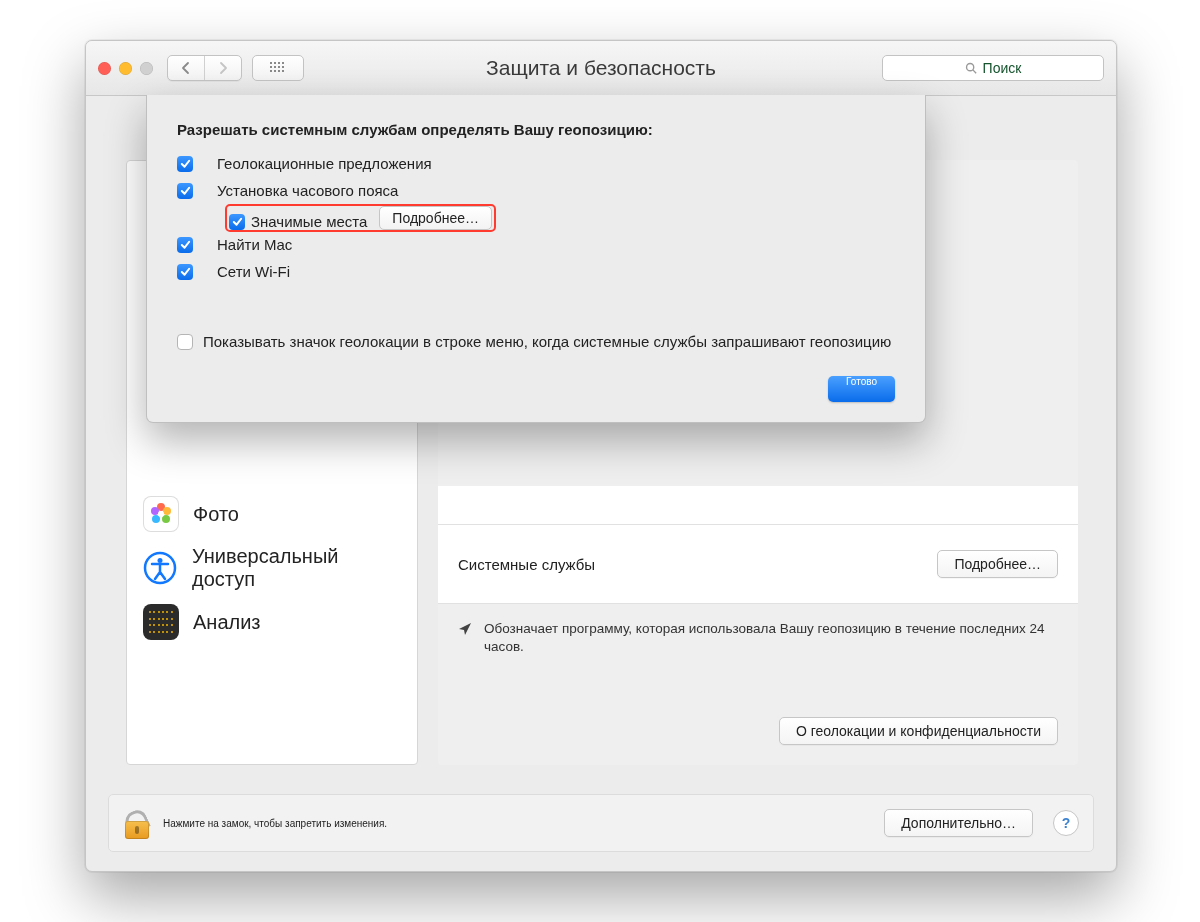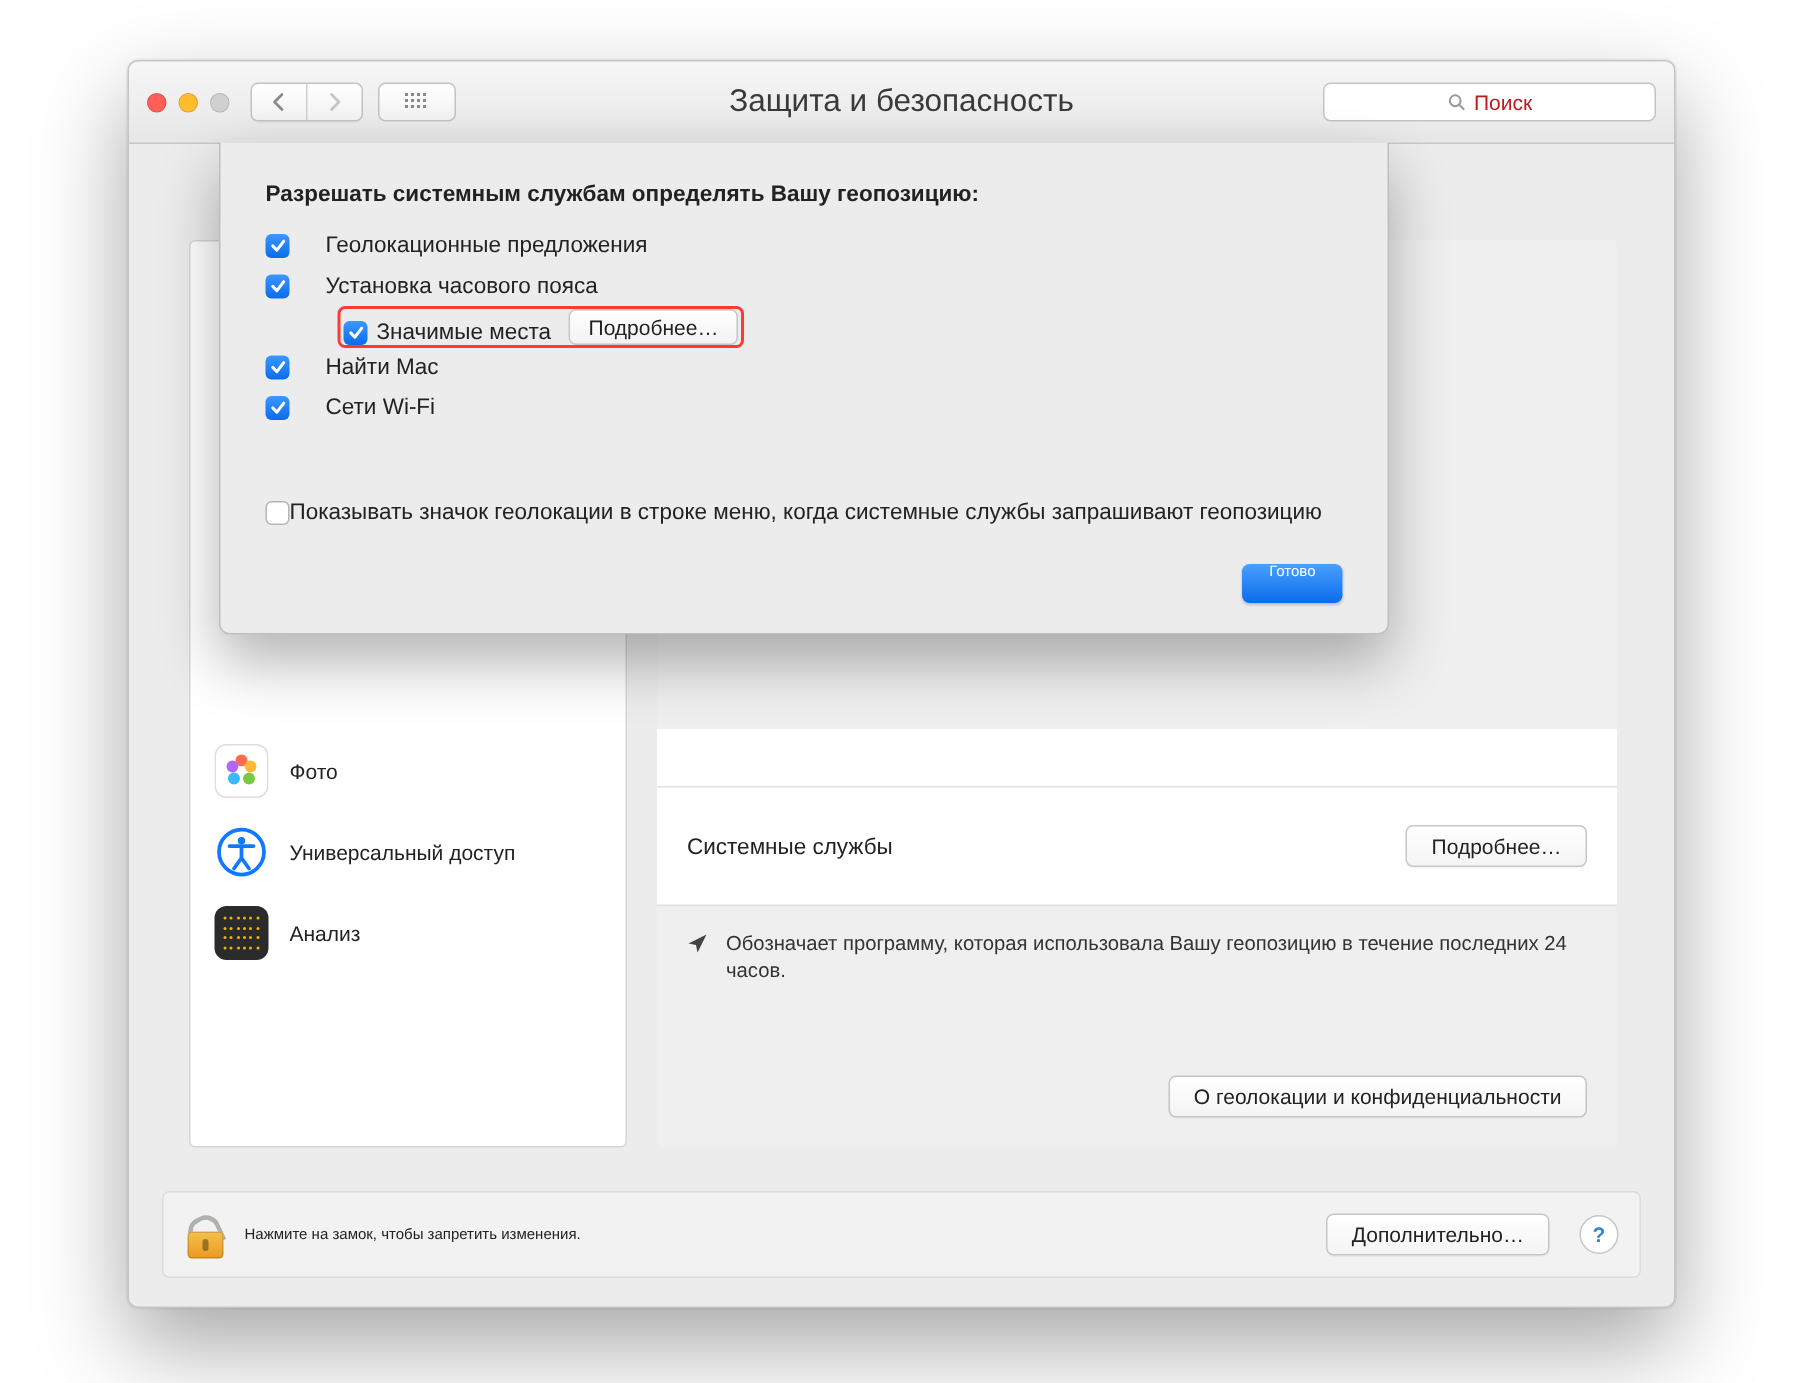--- a/index.html
+++ b/index.html
@@ -103,21 +103,21 @@
   .search {
     margin-left: auto;
     width: 220px;
     height: 24px;
     border: 1px solid #c3c3c3;
     border-radius: 5px;
     background: #fff;
     display: flex;
     align-items: center;
     justify-content: center;
-    color: #b91c1c;
+    color: #14532d;
     gap: 6px;
     font-size: 14px;
   }
   .mag {
     width: 12px; height: 12px;
   }
 
   
   .body {
     position: relative;
@@ -197,21 +197,21 @@
     margin-left: 12px;
   }
 
   
   .app-row {
     height: 54px;
     display: flex;
     align-items: center;
     gap: 14px;
     padding: 0 16px;
-    font-size: 14px;
+    font-size: 20px;
     color: #232323;
   }
   .app-icon {
     width: 36px; height: 36px; border-radius: 8px;
     display: flex; align-items: center; justify-content: center;
   }
   .icon-photos {
     background: #fff;
     box-shadow: inset 0 0 0 1px #ddd;
   }
@@ -348,20 +348,21 @@
     border: 2px solid #ff3b30;
     border-radius: 5px;
     padding: 0 2px;
     margin-left: 48px;
   }
 
   .sheet .spacer { height: 48px; }
   .sheet .menubar-row {
     display: flex;
     align-items: center;
+    gap: 10px;
     font-size: 15px;
   }
   .sheet-footer {
     display: flex;
     justify-content: flex-end;
     margin-top: 26px;
   }
   .btn-primary {
     background: linear-gradient(#4aa0ff, #0a6CEB);
     color: #fff;

